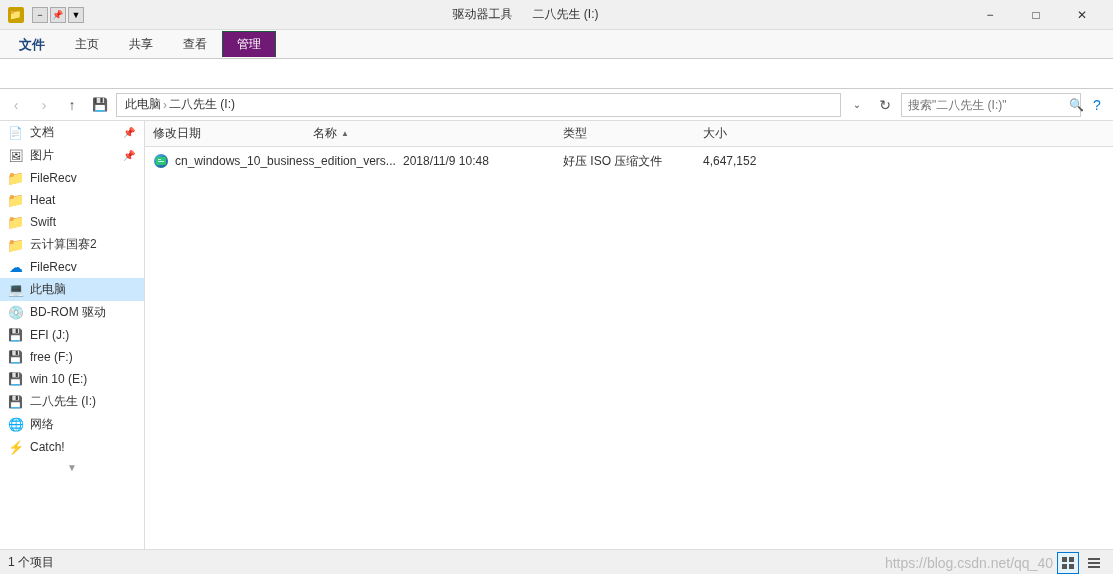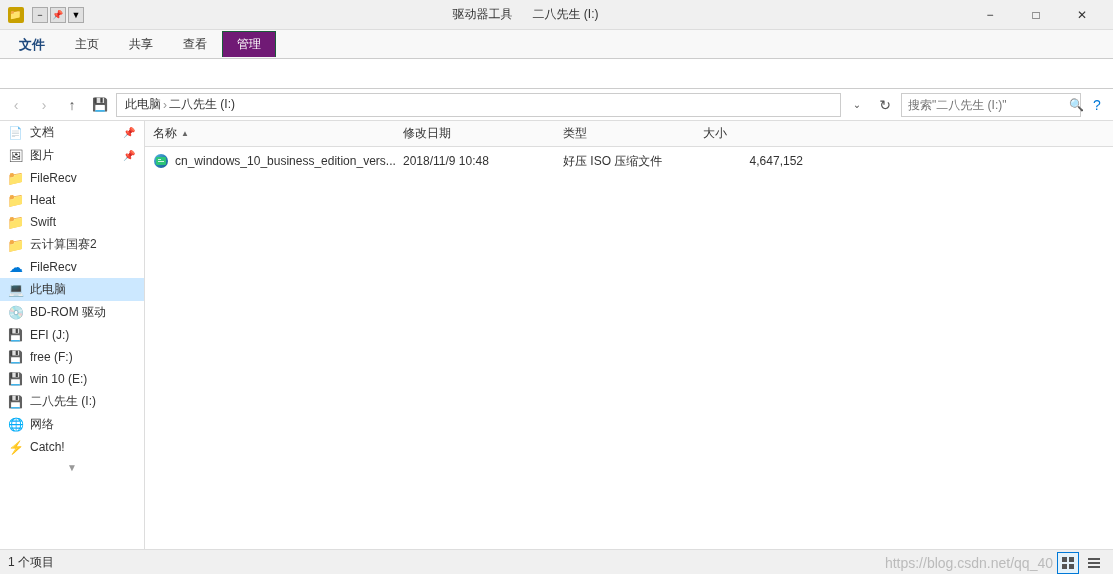--- a/index.html
+++ b/index.html
@@ -238,21 +238,21 @@
     .file-cell {
       font-size: 12px;
       color: #333;
       overflow: hidden;
       text-overflow: ellipsis;
       white-space: nowrap;
     }
     .file-cell.name { width: 250px; display: flex; align-items: center; gap: 6px; }
     .file-cell.date { width: 160px; }
     .file-cell.type { width: 140px; }
-    .file-cell.size { width: 100px; text-align: right; }
+    .file-cell.size { width: 100px; }
     .file-icon-img {
       width: 16px; height: 16px;
       display: flex; align-items:center; justify-content:center;
       flex-shrink: 0;
     }
 
     
     .status-bar {
       display: flex;
       align-items: center;
@@ -452,26 +452,26 @@
 
     <div style="display:flex;justify-content:center;padding:4px;">
       <span style="font-size:10px;color:#999;">▼</span>
     </div>
 
   </div>
 
   <div class="content-area">
 
     <div class="column-headers">
+      <div class="col-header col-date">
+        <span>修改日期</span>
+      </div>
       <div class="col-header col-name">
         <span>名称</span>
         <span class="col-arrow">▲</span>
-      </div>
-      <div class="col-header col-date">
-        <span>修改日期</span>
       </div>
       <div class="col-header col-type">
         <span>类型</span>
       </div>
       <div class="col-header col-size">
         <span>大小</span>
       </div>
     </div>
 
     <div class="file-list">

